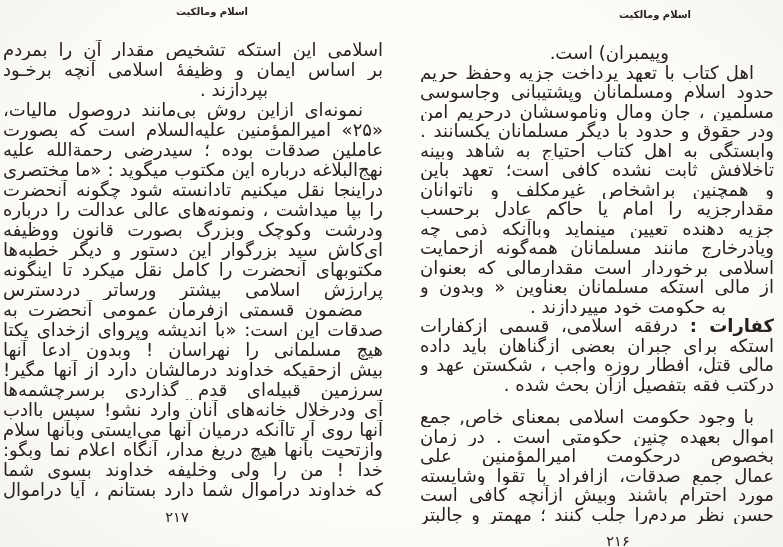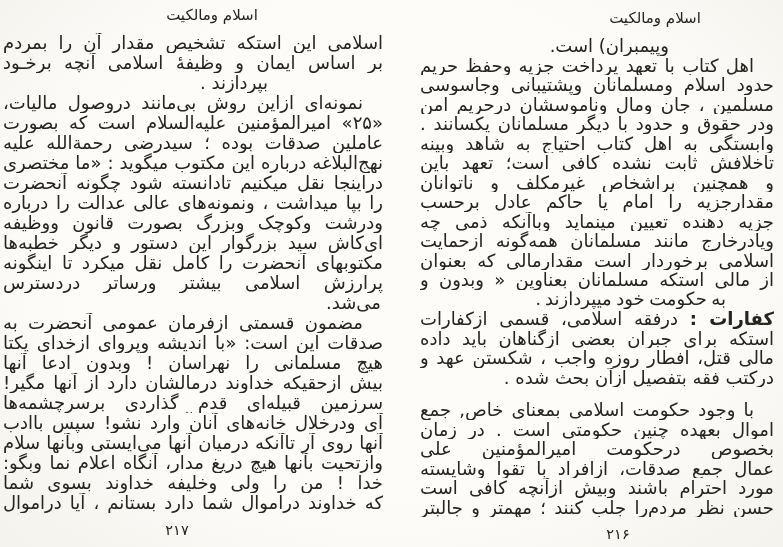--- a/index.html
+++ b/index.html
@@ -21,24 +21,24 @@
     background: radial-gradient(ellipse at 50% 45%, #fdfcf9 60%, #f4f2ec 100%);
   }
   .page {
     position: absolute;
     direction: rtl;
   }
   .page-left  { left: 3px;   top: 6px;  width: 380px; }
   .page-right { left: 420px; top: 9px;  width: 354px; }
   .header {
     text-align: center;
-    font-weight: normal;
-    font-size: 15px;
+    font-weight: bold;
+    font-size: 10px;
     height: 20px;
-    margin-bottom: 7px;
+    margin-bottom: 14px;
     letter-spacing: 1px;
   }
   .page-left  .header { transform: translateX(19px); }
   .page-right .header { transform: translateX(58px); }
   .body {
     font-size: 18px;
     text-align: justify;
   }
   .page-left  .body .line { height: 20px;   line-height: 20px; }
   .page-right .body .line { height: 19.5px; line-height: 19.5px; }
@@ -82,21 +82,20 @@
       <div class="line indent">نمونه‌ای ازاین روش بی‌مانند دروصول مالیات، مکتوب</div>
       <div class="line full">«۲۵» امیرالمؤمنین علیه‌السلام است که بصورت بخشنامه‌ای برای</div>
       <div class="line full">عاملین صدقات بوده ؛ سیدرضی رحمةالله علیه جمع کننده خطب</div>
       <div class="line full">نهج‌البلاغه درباره این مکتوب میگوید : «ما مختصری ازآن را</div>
       <div class="line full">دراینجا نقل میکنیم تادانسته شود چگونه آنحضرت پایه‌های حق</div>
       <div class="line full">را بپا میداشت ، ونمونه‌های عالی عدالت را درباره کارهای ریز</div>
       <div class="line full">ودرشت وکوچک وبزرگ بصورت قانون ووظیفه تشریع میکرد»</div>
       <div class="line full">ای‌کاش سید بزرگوار این دستور و دیگر خطبه‌ها وکلمات و</div>
       <div class="line full">مکتوبهای آنحضرت را کامل نقل میکرد تا اینگونه ثروت‌های</div>
       <div class="line full">پرارزش اسلامی بیشتر ورساتر دردسترس مسلمانان ودنیا واقع</div>
-      <div class="line end" style="padding-right: 2px;">می‌شد.</div>
       <div class="line indent">مضمون قسمتی ازفرمان عمومی آنحضرت به کارمندان وصول</div>
       <div class="line full">صدقات این است: «با اندیشه وپروای ازخدای یکتا روانه‌شو؛</div>
       <div class="line full">هیچ مسلمانی را نهراسان ! وبدون ادعا آنها ازمیانشان مگذر؛</div>
       <div class="line full">بیش ازحقیکه خداوند درمالشان دارد از آنها مگیر! چون در</div>
       <div class="line full">سرزمین قبیله‌ای قدم گذاردی برسرچشمه‌ها وچاههای آنها فرود</div>
       <div class="line full">آی ودرخلال خانه‌های آنان وارد نشو! سپس باادب ووقار بسوی</div>
       <div class="line full">آنها روی آر تاآنکه درمیان آنها می‌ایستی وبآنها سلام مینمائی</div>
       <div class="line full">وازتحیت بآنها هیچ دریغ مدار، آنگاه اعلام نما وبگو: بندگان</div>
       <div class="line full">خدا ! من را ولی وخلیفه خداوند بسوی شما فرستاده تا حقی</div>
       <div class="line full">که خداوند دراموال شما دارد بستانم ، آیا دراموال شما برای</div>
@@ -113,21 +112,21 @@
       <div class="line full">مسلمین ، جان ومال وناموسشان درحریم امن وذمه اسلام است</div>
       <div class="line full">ودر حقوق و حدود با دیگر مسلمانان یکسانند . برای اثبات</div>
       <div class="line full">وابستگی به اهل کتاب احتیاج به شاهد وبینه نیست وهمان ادعا</div>
       <div class="line full">تاخلافش ثابت نشده کافی است؛ تعهد باین مالیات برزنان نیست</div>
       <div class="line full">و همچنین براشخاص غیرمکلف و ناتوانان (بنابقول راجح) .</div>
       <div class="line full">مقدارجزیه را امام یا حاکم عادل برحسب مصلحت و توانائی</div>
       <div class="line full">جزیه دهنده تعیین مینماید وباآنکه ذمی چه درداخل کشوراسلامی</div>
       <div class="line full">ویادرخارج مانند مسلمانان همه‌گونه ازحمایت حقوق وحکومت</div>
       <div class="line full">اسلامی برخوردار است مقدارمالی که بعنوان جزیه می‌پردازد کمتر</div>
       <div class="line full">از مالی استکه مسلمانان بعناوین « وبدون و خمس ، وکفارات »</div>
-      <div class="line end" style="padding-right: 48px; font-family: Liberation Serif, serif;">به حکومت خود میپردازند .</div>
+      <div class="line end" style="padding-right: 48px;">به حکومت خود میپردازند .</div>
       <div class="line full"><b>کفارات :</b> درفقه اسلامی، قسمی ازکفارات مقدارمالی</div>
       <div class="line full">استکه برای جبران بعضی ازگناهان باید داده شود . مانند کفاره</div>
       <div class="line full">مالی قتل، افطار روزه واجب ، شکستن عهد و برحسب ونذر که</div>
       <div class="line end" style="padding-right: 0px;">درکتب فقه بتفصیل ازآن بحث شده .</div>
       <div class="line indent gap">با وجود حکومت اسلامی بمعنای خاص, جمع وصرف این</div>
       <div class="line full">اموال بعهده چنین حکومتی است . در زمان خلفاء نخستین ،</div>
       <div class="line full">بخصوص درحکومت امیرالمؤمنین علی علیه‌السلام کارمندان و</div>
       <div class="line full">عمال جمع صدقات، ازافراد با تقوا وشایسته انتخاب میشدند تا</div>
       <div class="line full">مورد احترام باشند وبیش ازآنچه کافی است ازمردم نگیرند؛</div>
       <div class="line full">حسن نظر مردم‌را جلب کنند ؛ مهمتر و جالبتر در دستورات</div>

